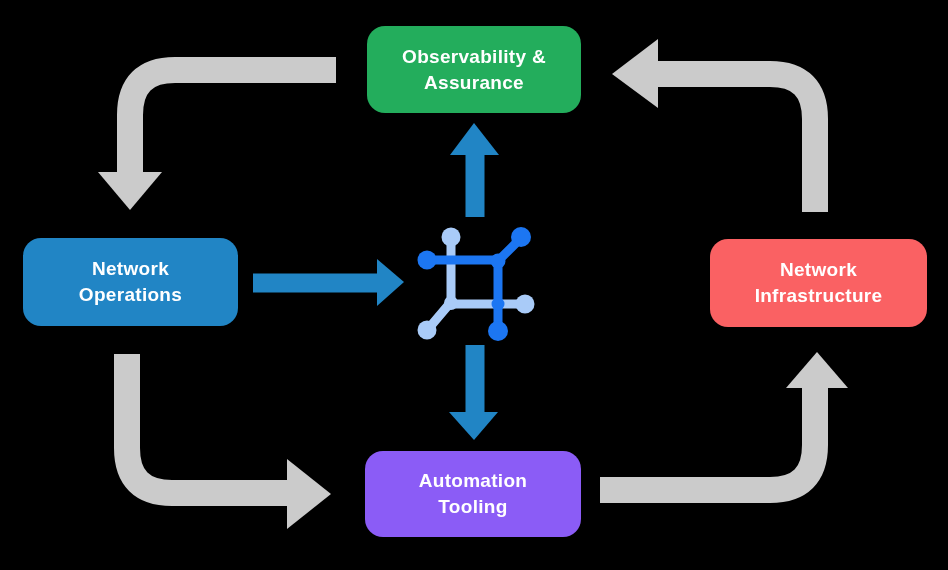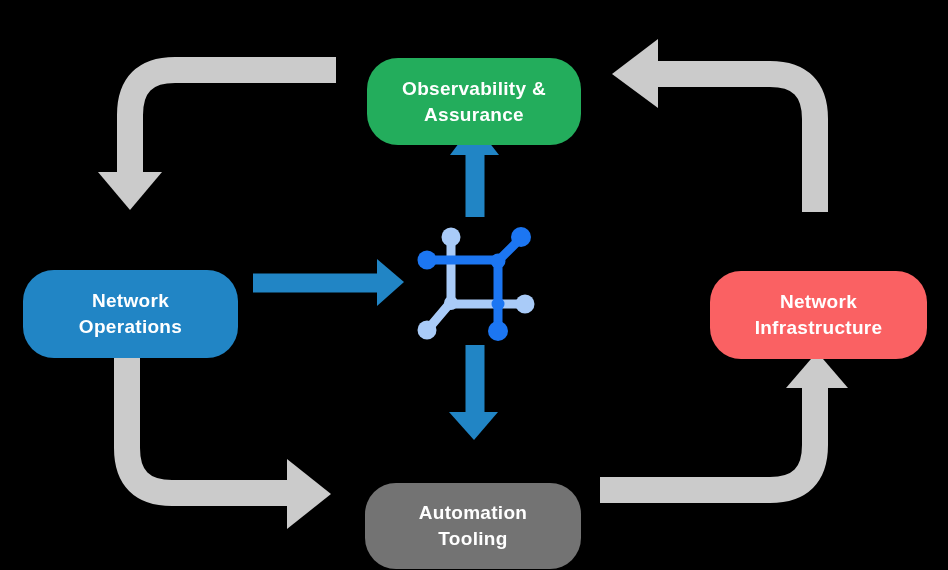--- a/index.html
+++ b/index.html
@@ -20,47 +20,46 @@
     left: 0;
     top: 0;
     width: 948px;
     height: 570px;
   }
   .node {
     position: absolute;
     display: flex;
     align-items: center;
     justify-content: center;
-    border-radius: 31px;
+    border-radius: 18px;
     color: #ffffff;
     font-size: 19px;
     font-weight: 600;
     letter-spacing: 0.3px;
     text-align: center;
     line-height: 1.35;
-    margin-top: 32px;
   }
   .node .label {
     white-space: pre-line;
   }
   .node-observability {
     left: 367px; top: 26px; width: 214px; height: 87px;
     background: #23AD5C;
   }
   .node-operations {
     left: 23px; top: 238px; width: 215px; height: 88px;
     background: #2185C5;
   }
   .node-infrastructure {
     left: 710px; top: 239px; width: 217px; height: 88px;
     background: #FA6163;
   }
   .node-automation {
     left: 365px; top: 451px; width: 216px; height: 86px;
-    background: #737373;
+    background: #8b5cf6;
   }
 </style>
 </head>
 <body>
 
 <div class="canvas">
 
   <svg class="arrows-layer" viewBox="0 0 948 570" xmlns="http://www.w3.org/2000/svg">
 
     <g>

